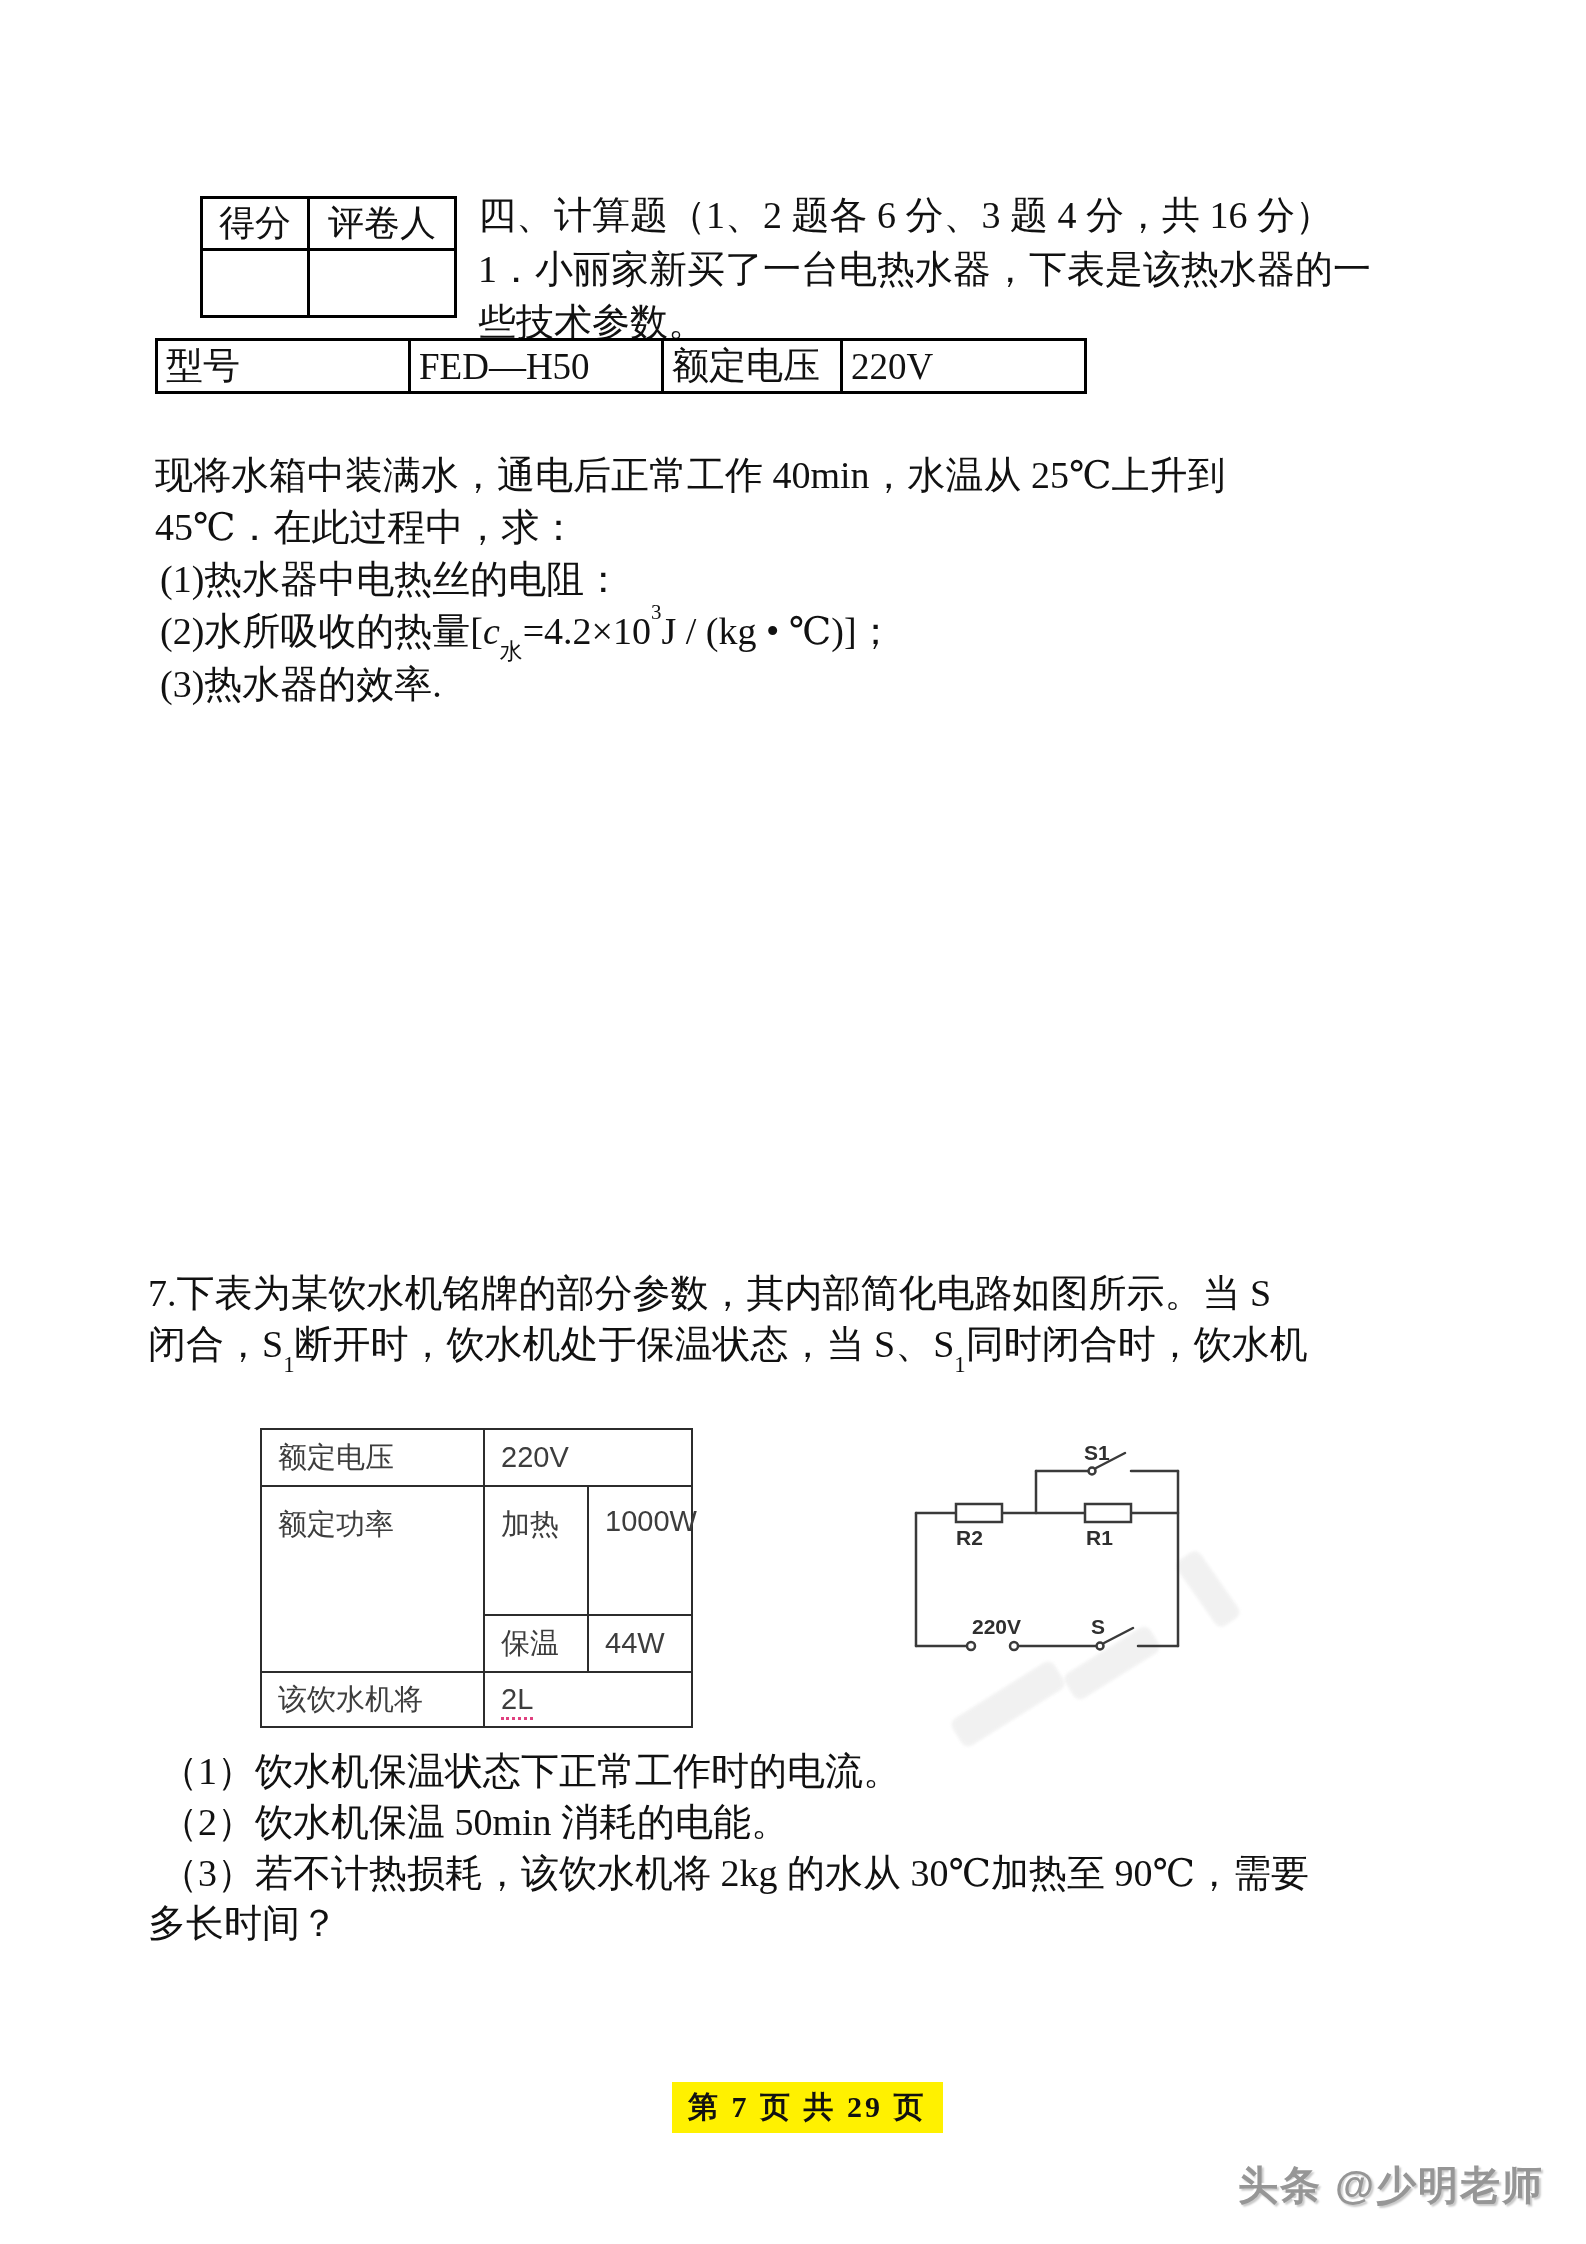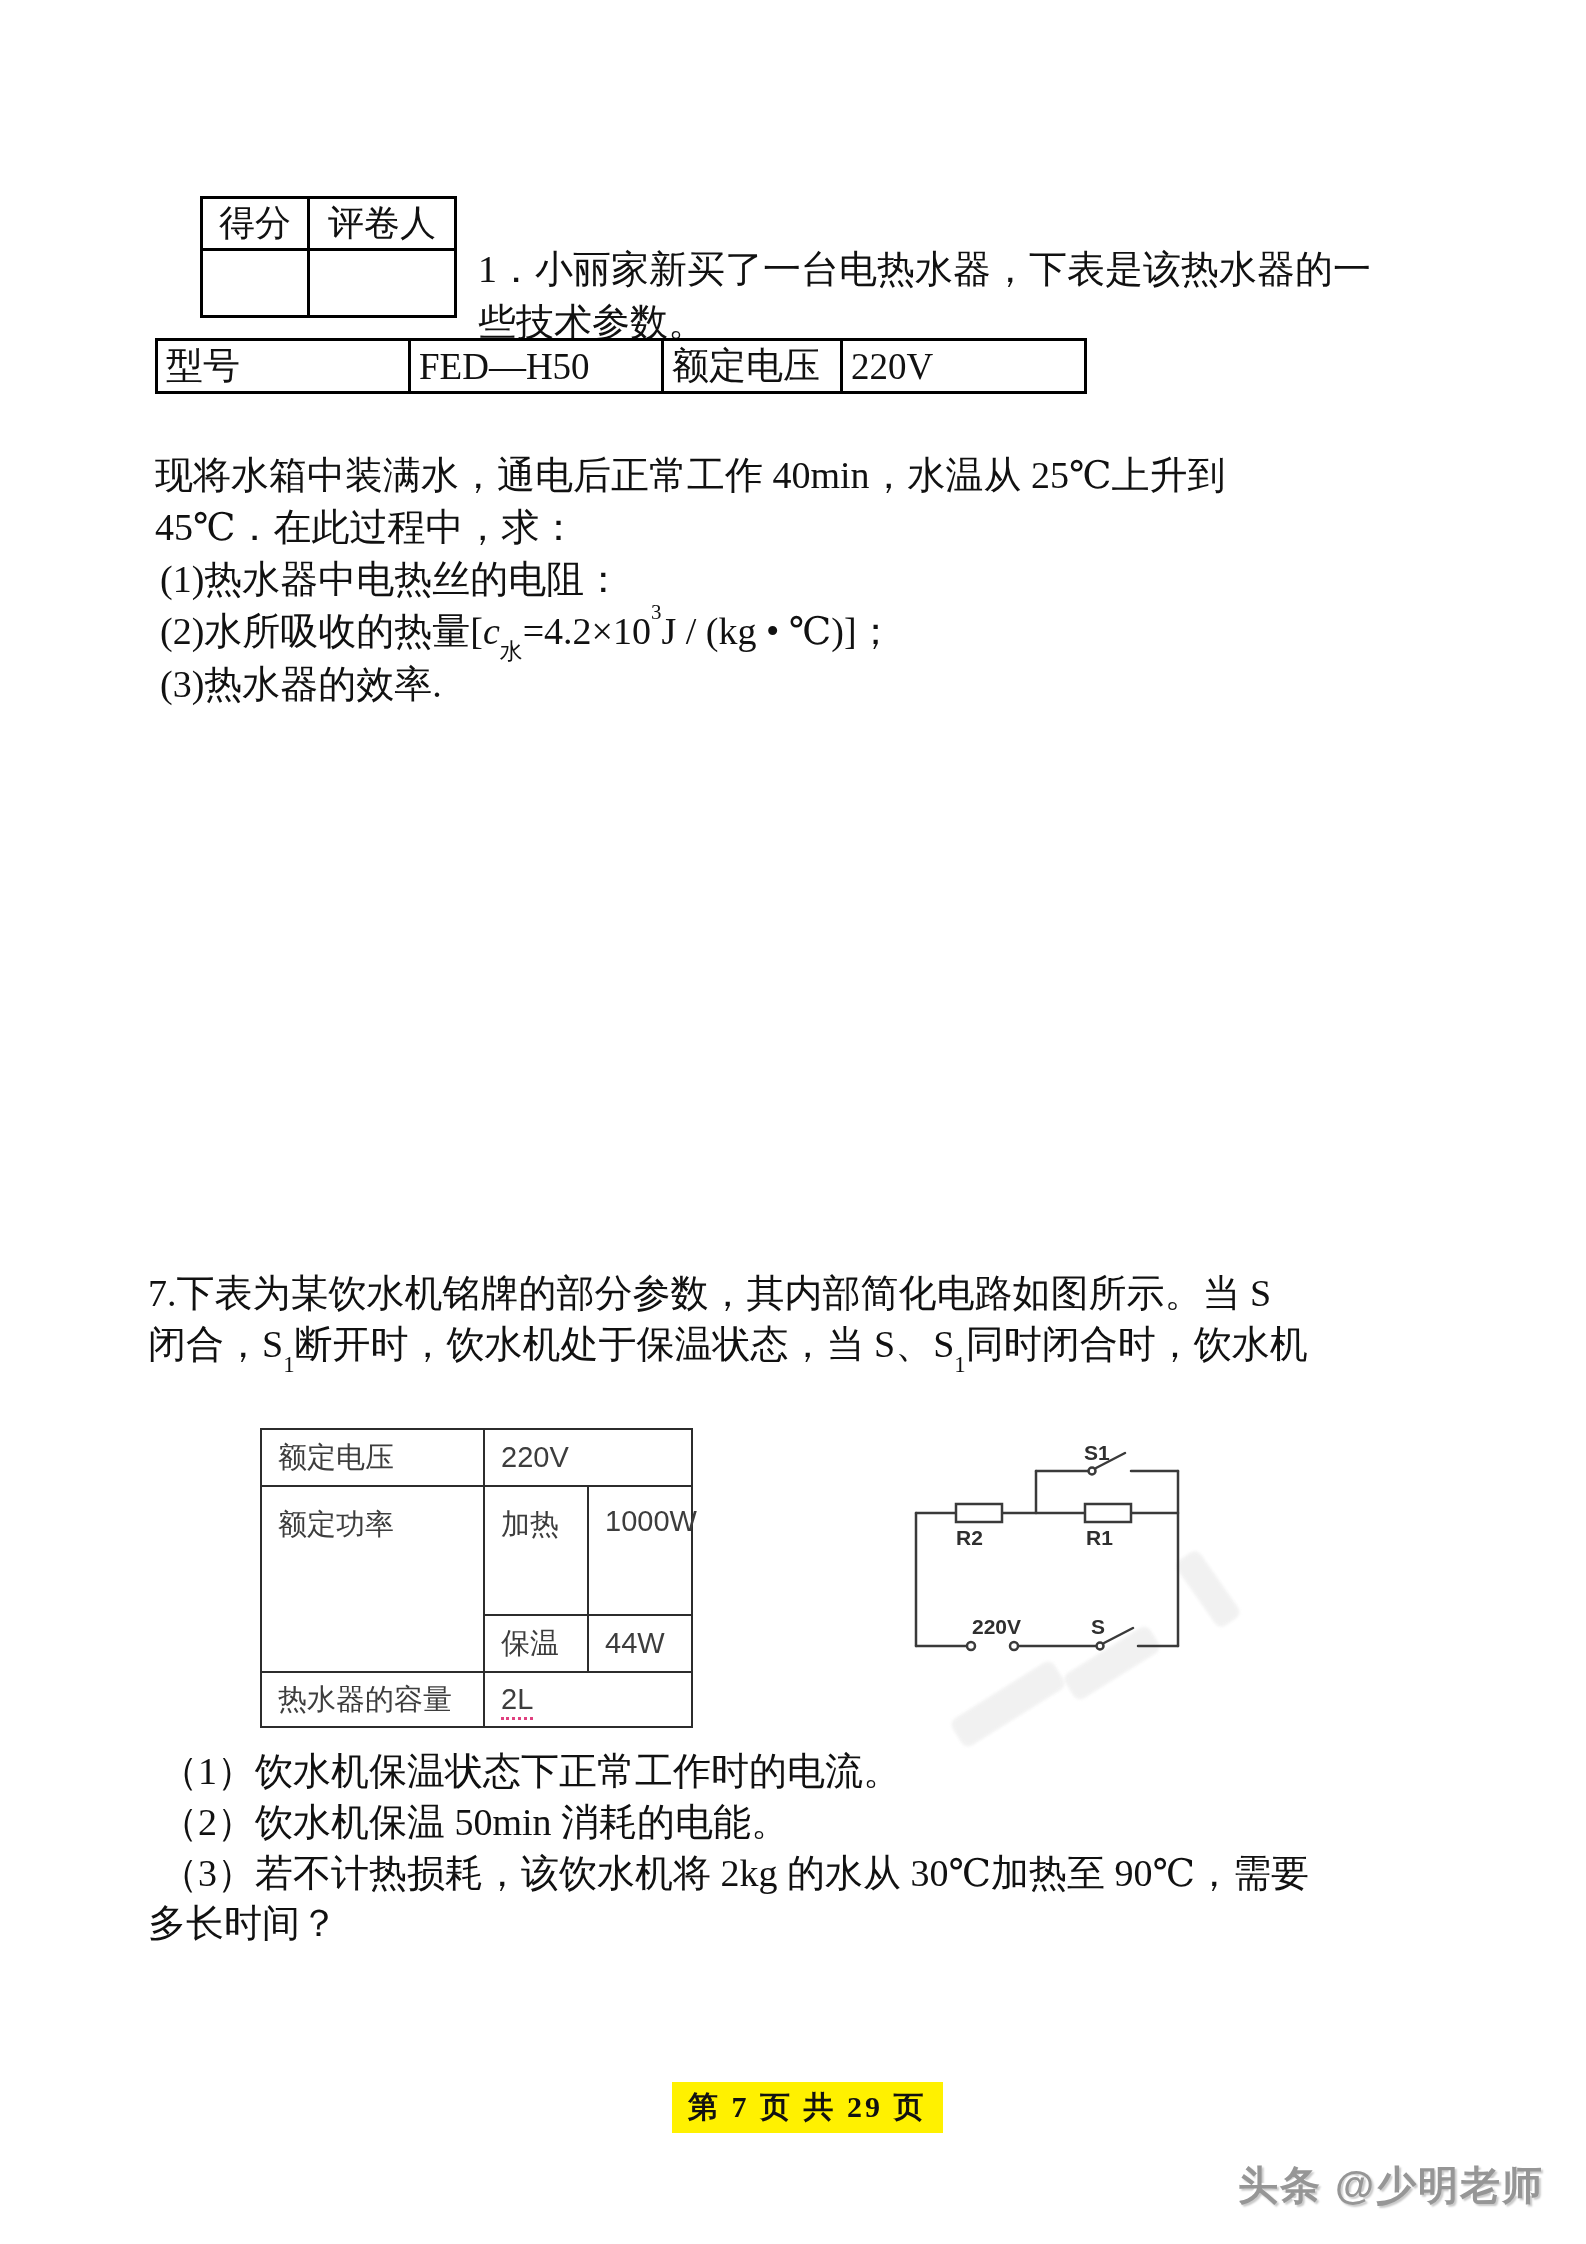--- a/index.html
+++ b/index.html
@@ -84,20 +84,21 @@
       <td style="width:104px;">得分</td>
       <td style="width:144px;">评卷人</td>
     </tr>
     <tr class="blank">
       <td></td>
       <td></td>
     </tr>
   </tbody>
     </table>
 
+  <div class="abs line" style="left:478px;top:192px;">四、计算题（1、2 题各 6 分、3 题 4 分，共 16  分）</div>
   <div class="abs line" style="left:478px;top:246px;">1．小丽家新买了一台电热水器，下表是该热水器的一</div>
   <div class="abs line" style="left:478px;top:299px;">些技术参数。</div>
 
   <table class="spec abs" style="left:155px;top:338px;width:932px;">
     <tbody>
         <tr>
       <td style="width:242px;">型号</td>
       <td style="width:242px;">FED—H50</td>
       <td style="width:168px;">额定电压</td>
       <td>220V</td>
@@ -123,21 +124,21 @@
     <tr>
       <td class="vtop" rowspan="2">额定功率</td>
       <td class="vtop" style="width:118px;height:109px;">加热</td>
       <td class="vtop">1000W</td>
     </tr>
     <tr>
       <td class="vmid" style="height:55px;">保温</td>
       <td class="vmid">44W</td>
     </tr>
     <tr>
-      <td class="vmid" style="height:53px;">热水器的容量</td>
+      <td class="vmid" style="height:53px;">该饮水机将</td>
       <td class="vmid" colspan="2"><span class="dotted-u">2L</span></td>
     </tr>
   </tbody>
     </table>
 
   <div class="scan-artifact" style="left:948px;top:1688px;width:120px;height:32px;transform:rotate(-32deg);"></div>
   <div class="scan-artifact" style="left:1062px;top:1648px;width:100px;height:30px;transform:rotate(-32deg);"></div>
   <div class="scan-artifact" style="left:1168px;top:1575px;width:80px;height:28px;transform:rotate(55deg);"></div>
 
   <svg class="abs" style="left:898px;top:1428px;" width="300" height="240" viewBox="0 0 300 240">

